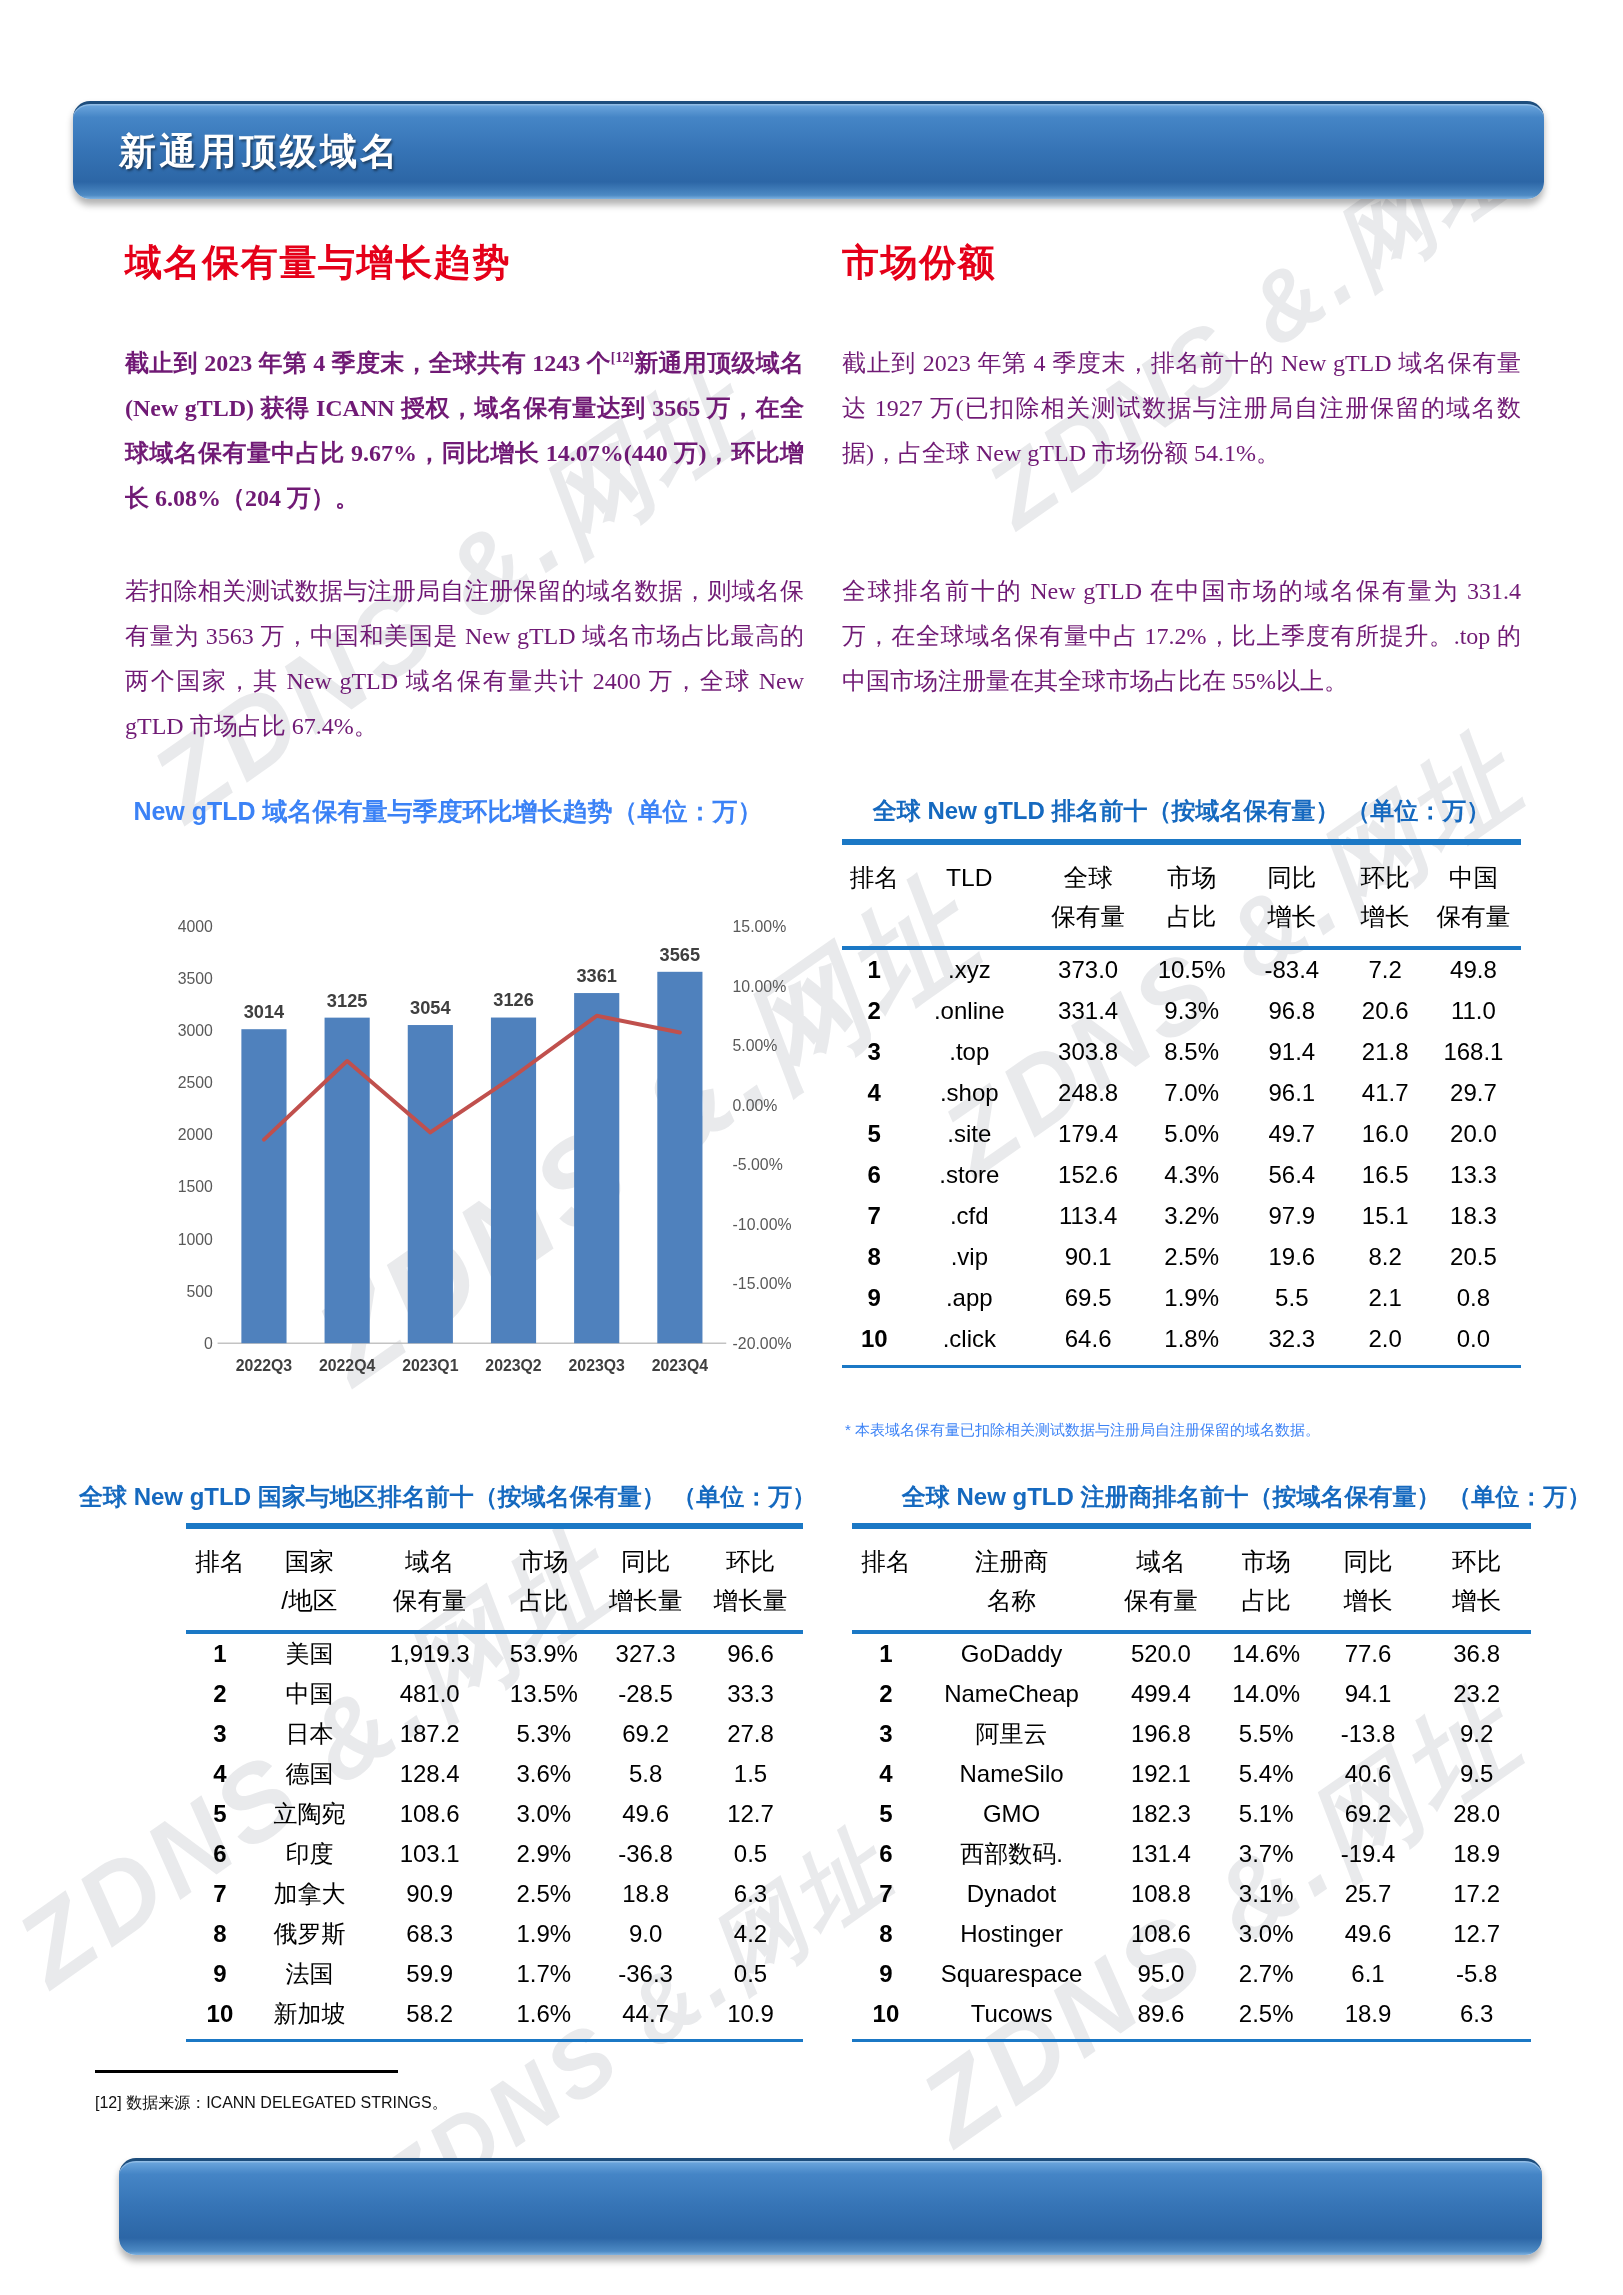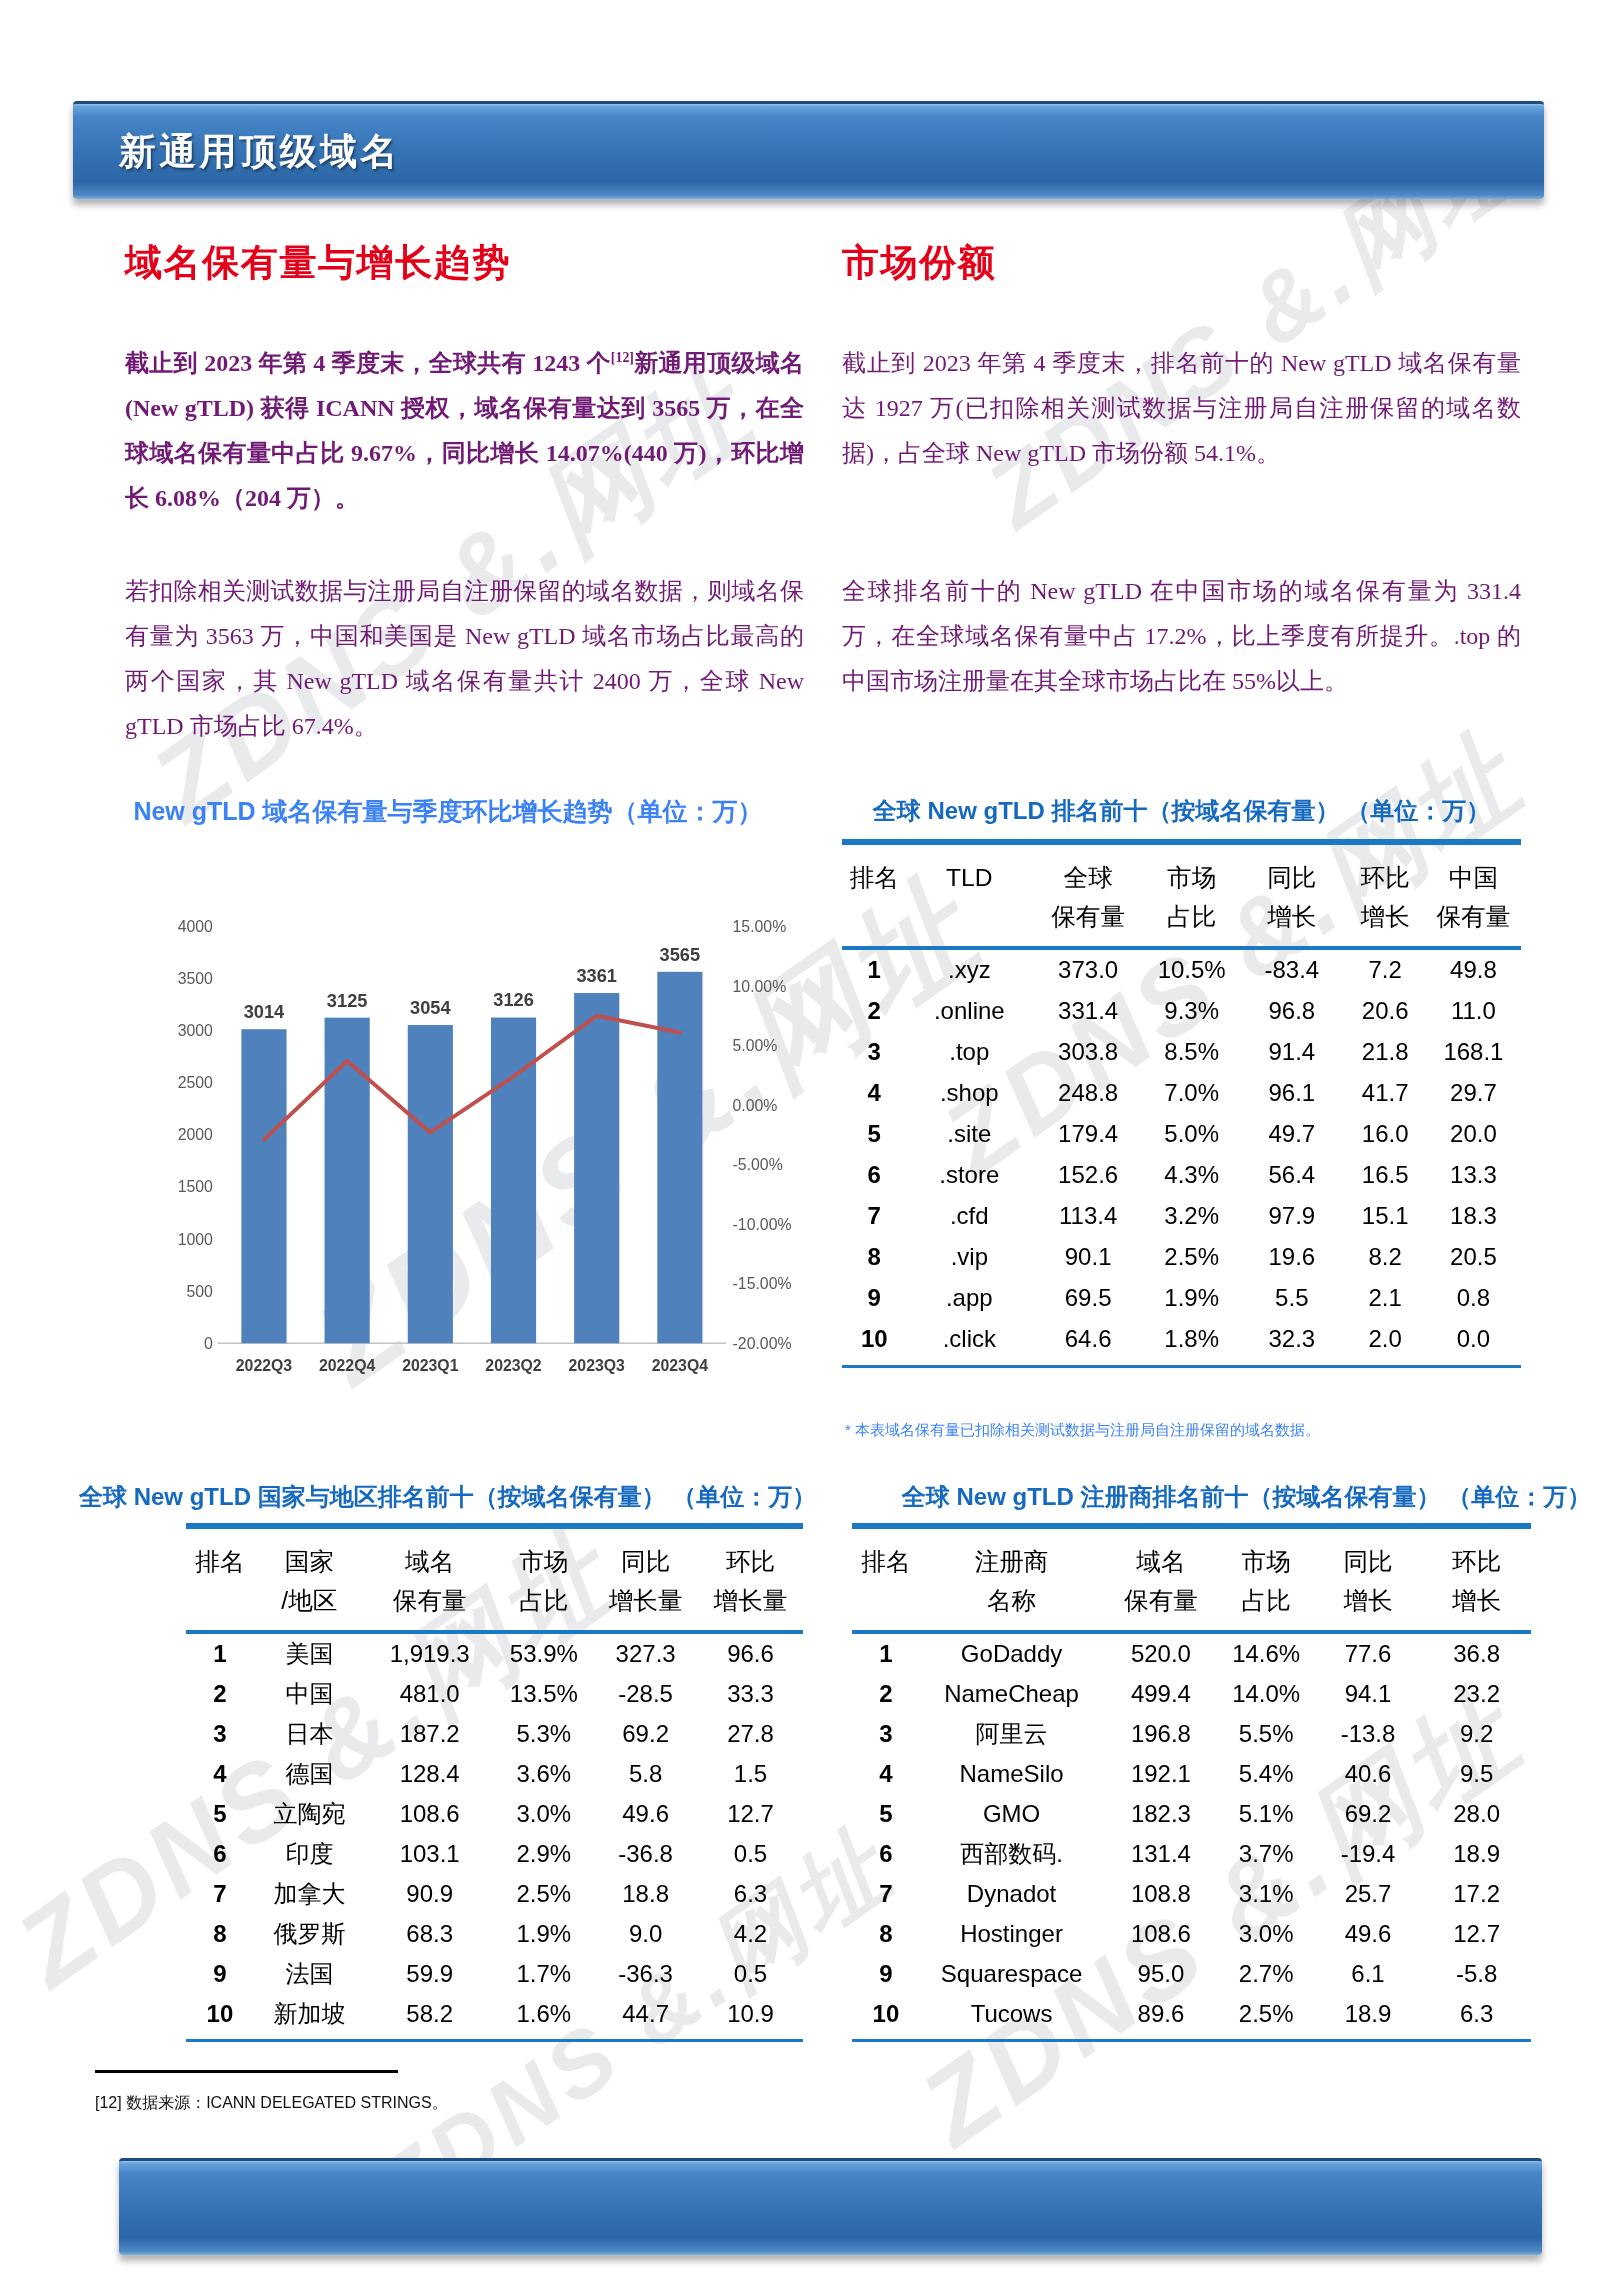--- a/index.html
+++ b/index.html
@@ -2,21 +2,21 @@
 <html style="font-size:12.7px"><head>
 <meta charset="utf-8">
 <style>
   html,body{margin:0;padding:0;}
   body{
     width:1623px;height:2295px;position:relative;overflow:hidden;
     background:#ffffff;font-family:"Liberation Sans", sans-serif;color:#000;
   }
   
   .bar3d{
-    position:absolute;border-radius:4px;
+    position:absolute;border-radius:17px;
     background:linear-gradient(180deg,#6ea8de 0%,#4585c6 14%,#3674b6 48%,#2c66a6 82%,#4d8ac4 96%,#7fb2e0 100%);
     border-top:3.2px solid #1d4d7c;
     box-shadow:0 5.5px 7.1px rgba(0,0,0,0.30), inset 0 1.6px 0 rgba(255,255,255,0.25);
   }
   .hdr-inner{position:absolute;inset:0;display:flex;align-items:center;justify-content:space-between;padding:0 46px;}
   .hdr-title{font-size:37px;font-weight:700;color:#fff;text-shadow:1.6px 2.4px 2.4px rgba(0,0,0,0.45);letter-spacing:3.2px;}
   .hdr-period{font-size:59px;font-weight:800;color:#fff;text-shadow:2.4px 2.4px 3.2px rgba(0,0,0,0.5);letter-spacing:1.6px;}
   
   .red-heading{position:absolute;font-size:37px;font-weight:900;color:#e50019;letter-spacing:1.6px;}
   .para{

